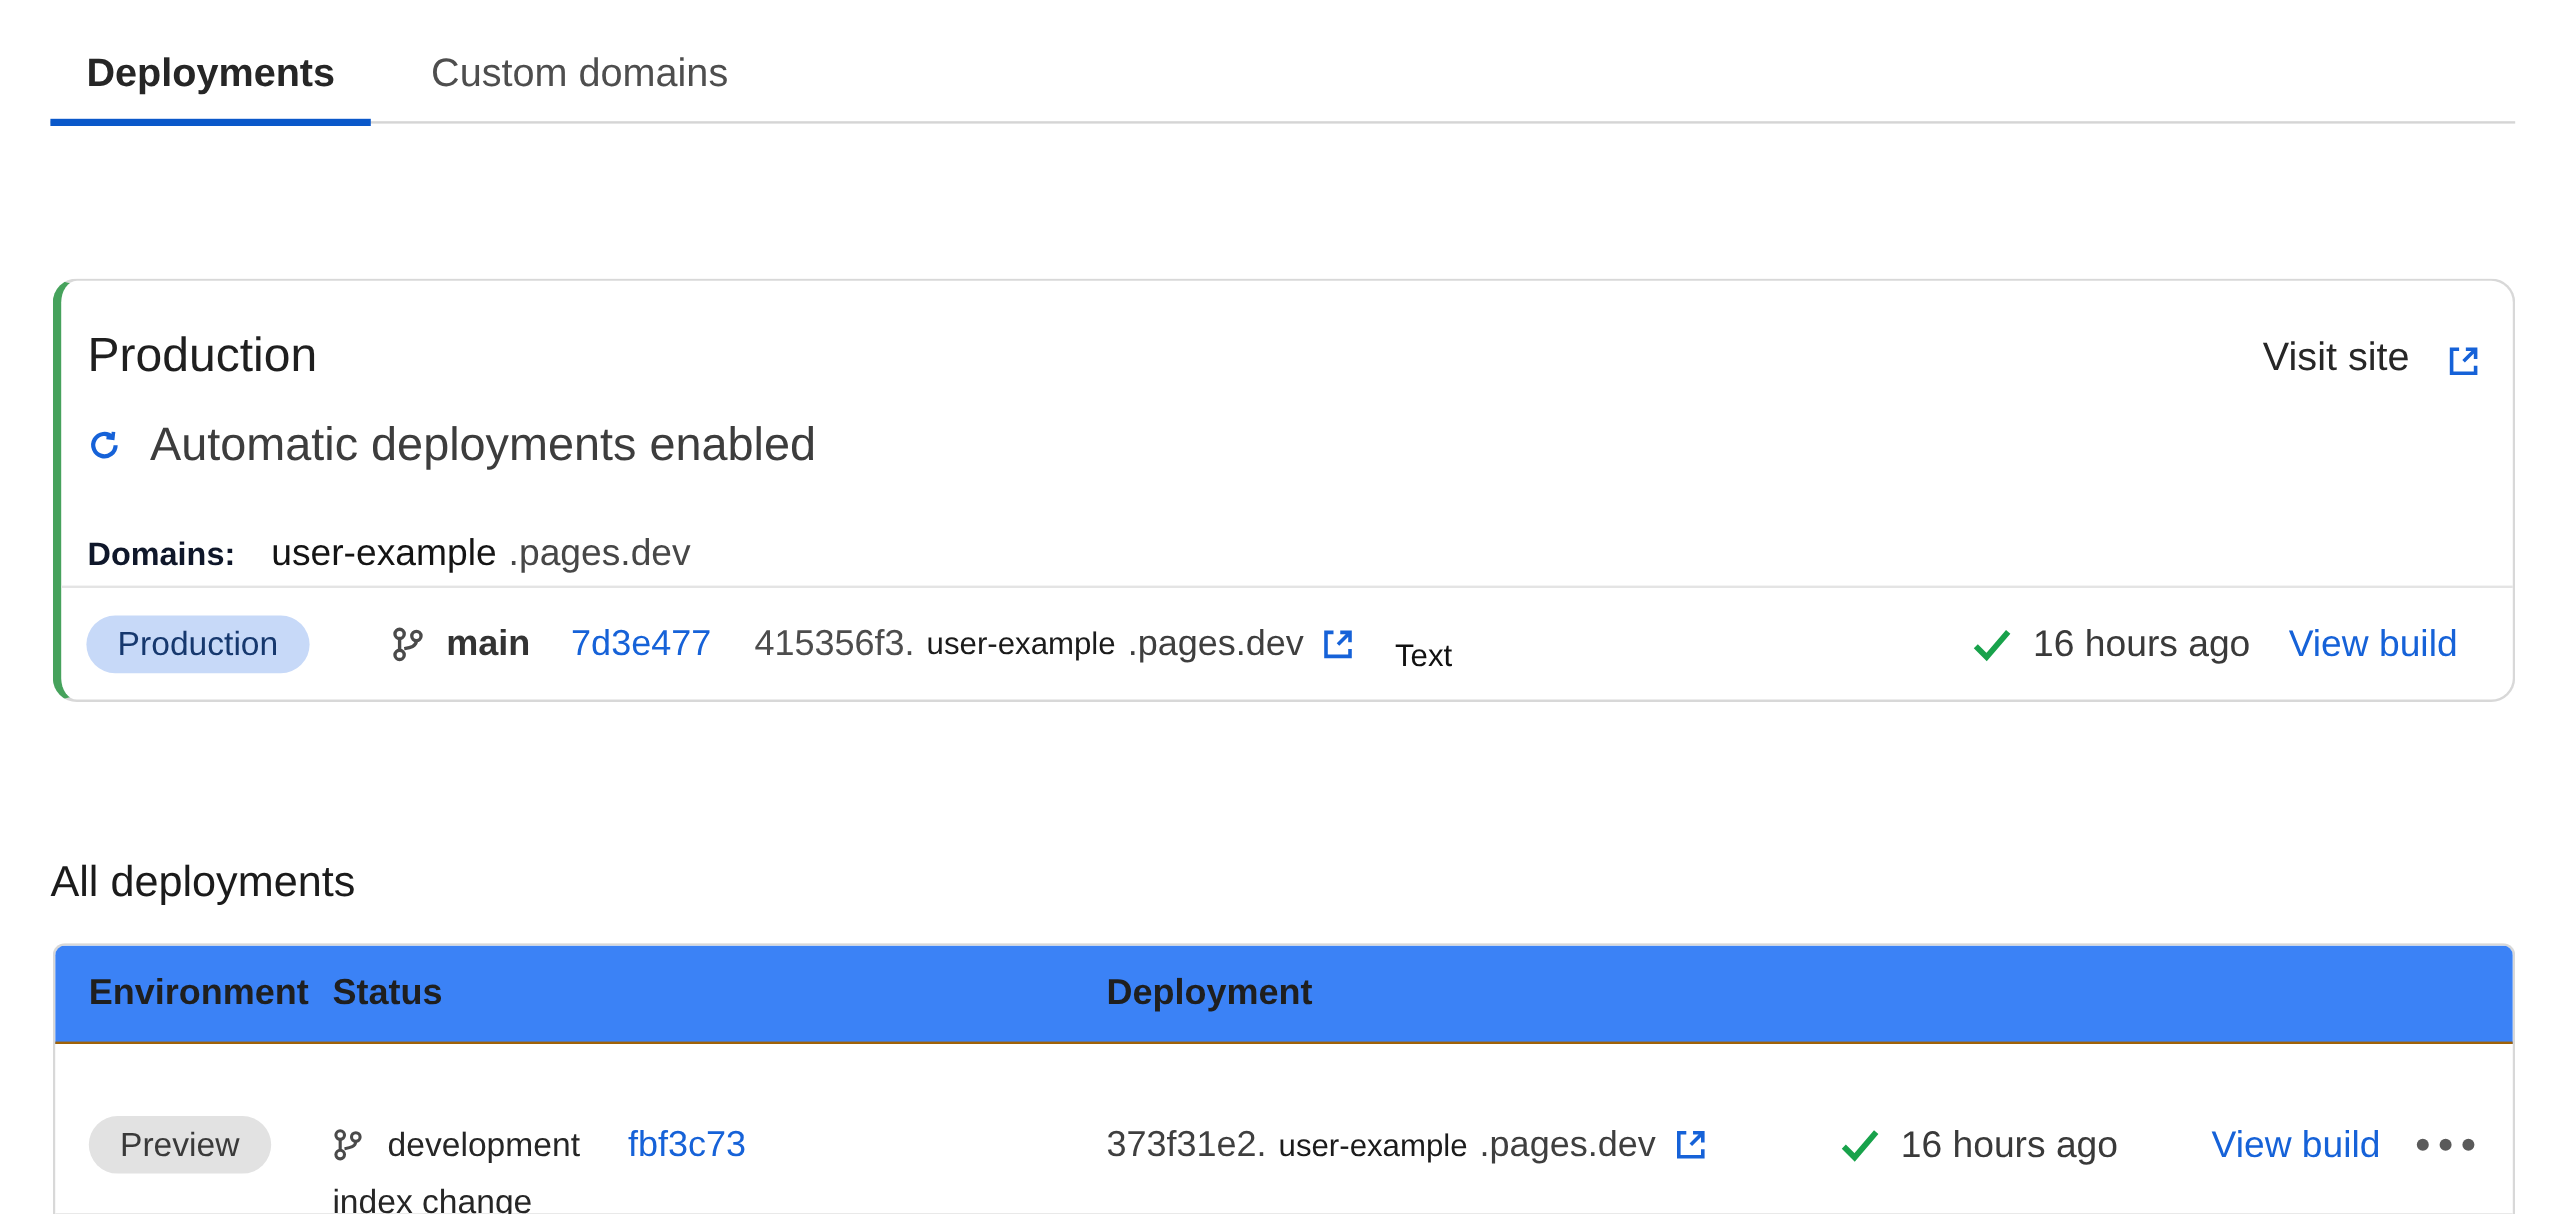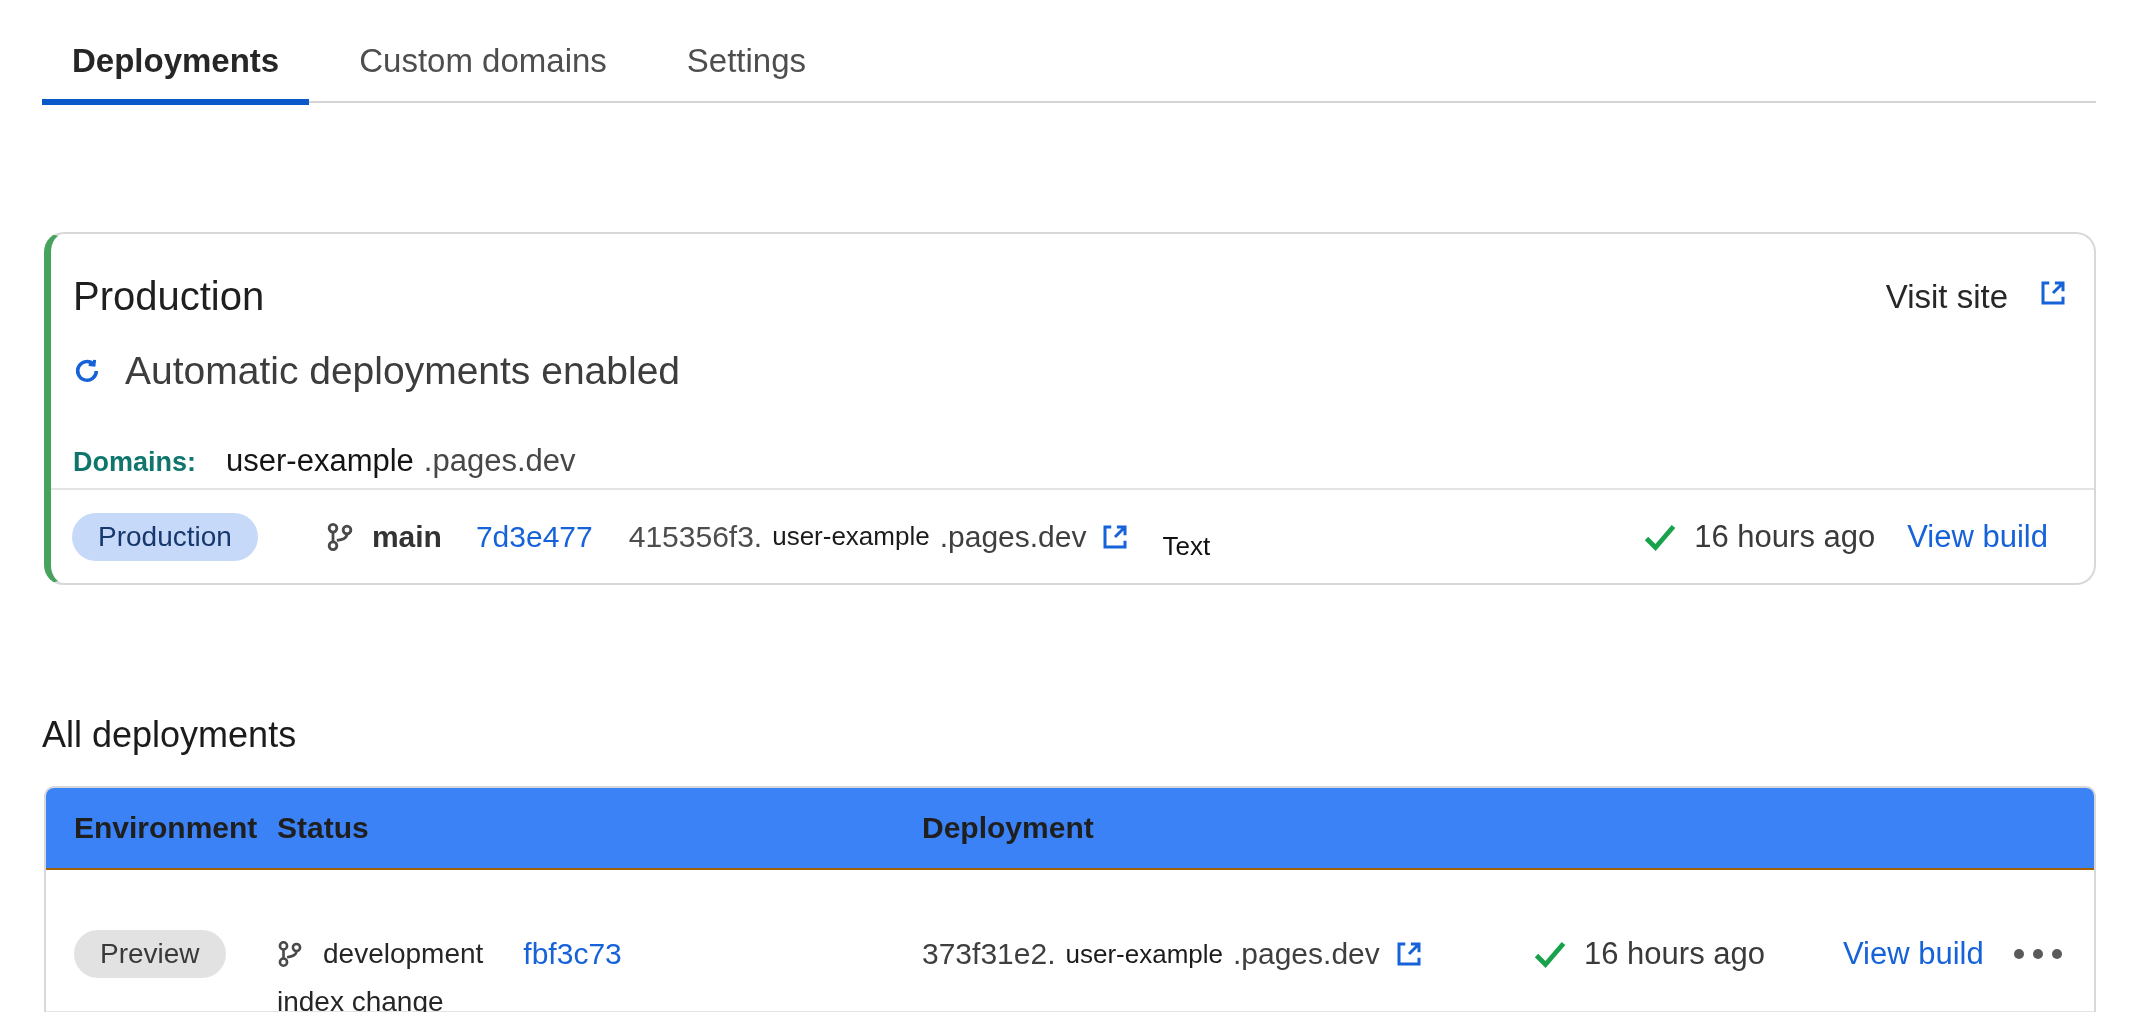--- a/index.html
+++ b/index.html
@@ -15,26 +15,26 @@
   .tab.active::after { content:""; position:absolute; left:0; right:0; bottom:-4px;
                        height:6px; background:#0a58ca; }
 
   
   .prod-card { position:absolute; left:44px; top:232px; width:2052px; height:353px;
                background:#fff; border:2px solid #d8d8d8; border-left:7px solid #46a25c;
                border-radius:20px; display:flex; flex-direction:column; }
   .card-body { padding:40px 26px 0 22px; }
   .card-head { display:flex; justify-content:space-between; align-items:center; }
   .card-title { font-size:40px; color:#1f1f1f; }
-  .visit-site { display:flex; align-items:flex-start; gap:16px; font-size:33px; color:#272727;
+  .visit-site { display:flex; align-items:flex-end; gap:16px; font-size:33px; color:#272727;
                 cursor:pointer; }
   .auto-row { margin-top:30px; display:flex; align-items:center; gap:24px;
               font-size:39px; color:#3d3d3d; }
   .domains-row { margin-top:50px; display:flex; align-items:baseline; }
-  .domains-label { font-size:27px; font-weight:700; color:#0f766e; }
+  .domains-label { font-size:27px; font-weight:700; color:#0f172a; }
   .domain-name { font-size:31px; color:#141414; margin-left:30px; }
   .domain-suffix { font-size:31px; color:#474747; margin-left:10px; }
 
   .deploy-row { margin-top:auto; height:95px; border-top:2px solid #e4e4e4;
                 display:flex; align-items:center; padding:0 46px 0 21px; }
   .badge { display:inline-flex; align-items:center; justify-content:center;
            height:48px; padding:0 26px; border-radius:999px; font-size:28px; }
   .badge-prod { background:#c7d9f8; color:#16386e; }
   .badge-prev { background:#e2e2e2; color:#3a3a3a; }
   .branch-name { font-size:30px; font-weight:700; color:#333; margin-left:18px; }
@@ -73,23 +73,20 @@
 </style>
 </head>
 <body>
 
 <div class="tabbar">
   <div class="tab active">
     <span>Deployments</span>
   </div>
   <div class="tab">
     <span>Custom domains</span>
-  </div>
-  <div class="tab">
-    <span>Settings</span>
   </div>
 </div>
 
 <div class="prod-card">
   <div class="card-body">
     <div class="card-head">
       <div class="card-title">Production</div>
       <div class="visit-site">
         <span>Visit site</span>
         <span class="ext-icon">

